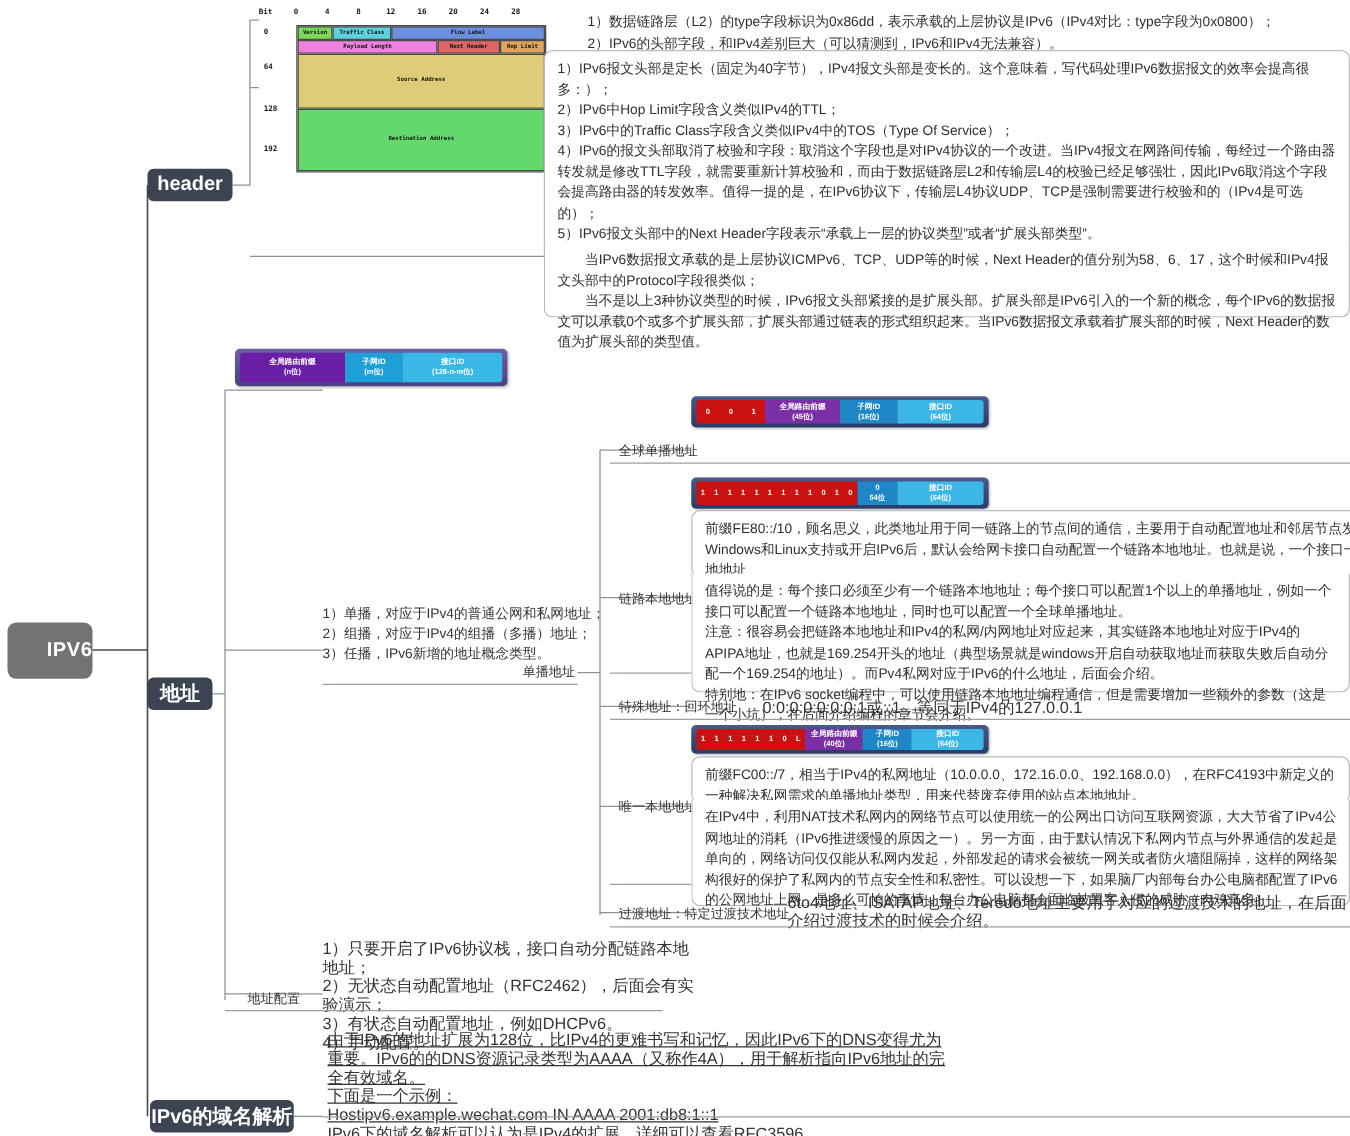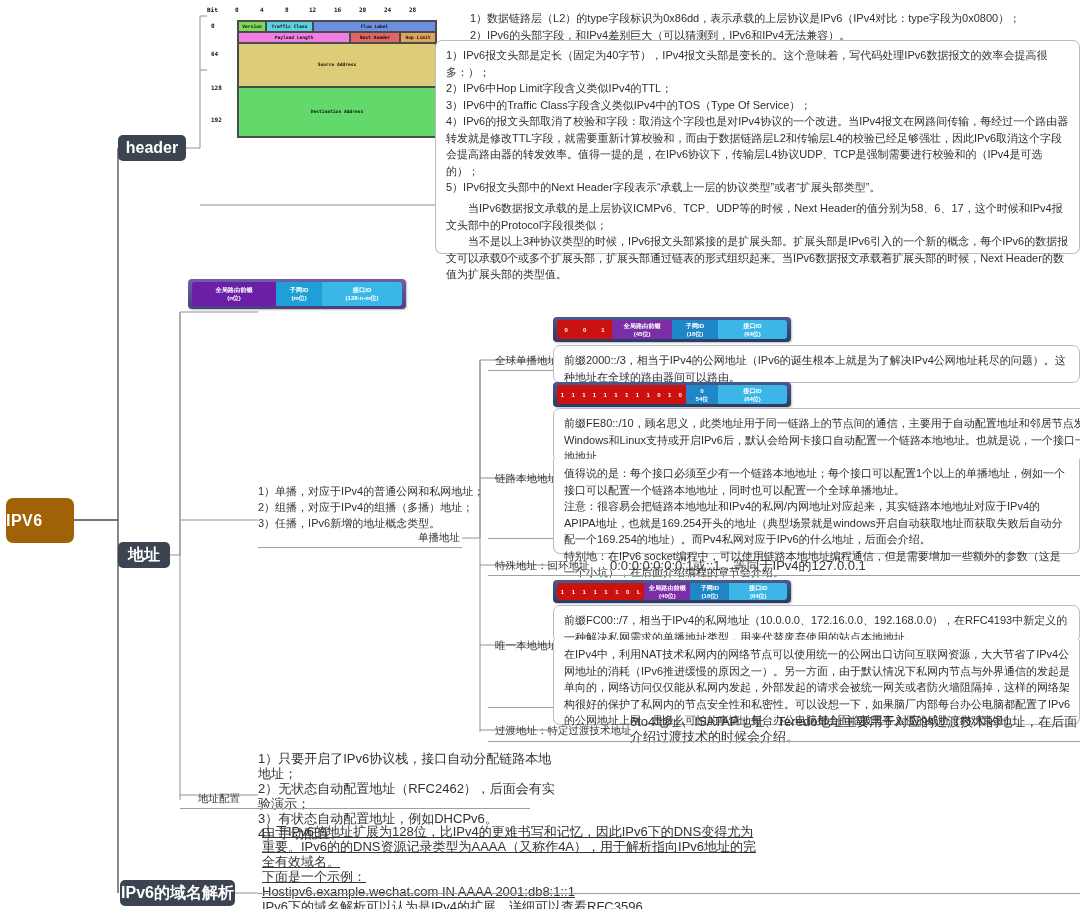--- a/index.html
+++ b/index.html
@@ -28,28 +28,28 @@
   .node {
     position: absolute;
     box-sizing: border-box;
   }
   
   .root-node {
     left: 6px;
     top: 498px;
     width: 68px;
     height: 45px;
-    background: #a16207;
+    background: #737373;
     border-radius: 7px;
     color: #fff;
     font-weight: bold;
     font-size: 16px;
     display: flex;
     align-items: center;
-    justify-content: flex-start;
+    justify-content: flex-end;
     letter-spacing: 0.5px;
   }
   
   .branch-node {
     background: #3b4450;
     color: #ffffff;
     border-radius: 5px;
     font-weight: bold;
     display: flex;
     align-items: center;
@@ -331,21 +331,20 @@
         <span>子网ID</span>
         <span class="sub">(16位)</span>
       </div>
       <div class="seg" style="flex:1 1 auto; background:#3bb6e6;">
         <span>接口ID</span>
         <span class="sub">(64位)</span>
       </div>
     </div>
   </div>
 
-  <div class="notebox" style="left:553px; top:345px; width:527px; height:38px;">前缀2000::/3，相当于IPv4的公网地址（IPv6的诞生根本上就是为了解决IPv4公网地址耗尽的问题）。这种地址在全球的路由器间可以路由。</div>
 
   <div class="leaf-label" style="left:495px; top:472px;">链路本地地址</div>
   <div class="hr-line" style="left:488px; top:538px; width:592px;"></div>
 
   <div class="strip-outer shadow-strip" style="left:553px; top:382px; width:238px; height:25px; background:linear-gradient(#4a5a8a,#2b3a66);">
     <div class="strip" style="position:relative; left:0; top:0; width:100%; height:100%;">
       <div class="bitseg" style="flex:0 0 56%; background:#cc1111;">
         <span>1</span>
         <span>1</span>
         <span>1</span>

